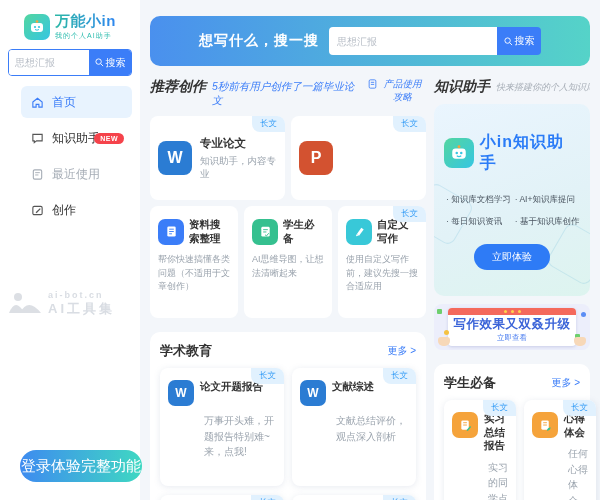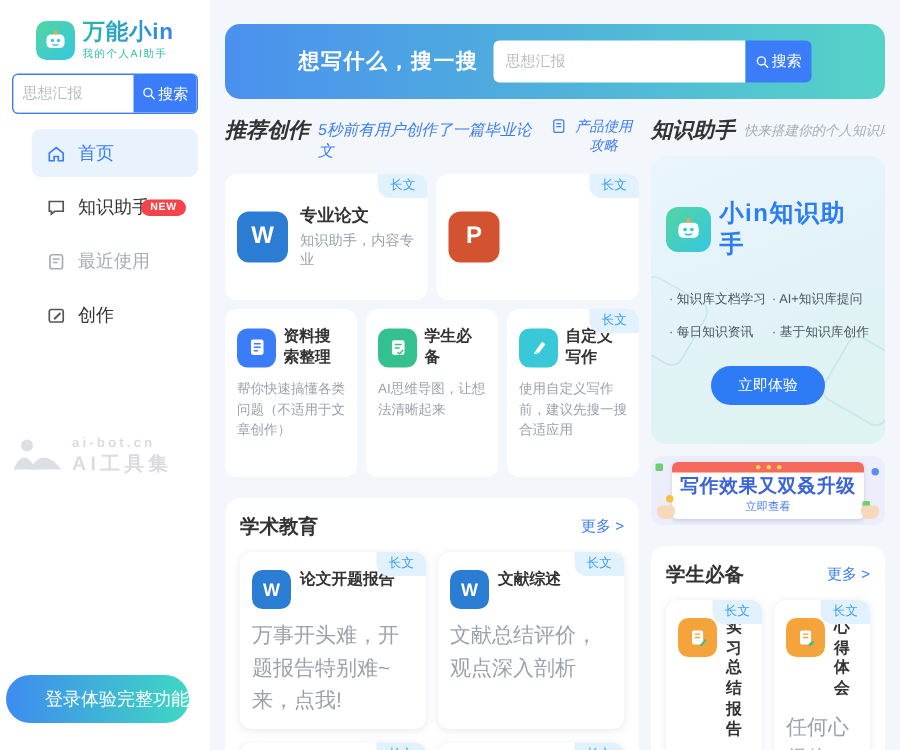--- a/index.html
+++ b/index.html
@@ -20,21 +20,21 @@
   .menu { margin-top:10px; display:flex; flex-direction:column; gap:4px; }
   .menu-item { display:flex; align-items:center; gap:8px; height:32px; padding:0 10px; border-radius:6px; font-size:12px; color:#333; cursor:pointer; position:relative;margin-left:13px; }
   .menu-item.active { background:#e8f3fe; color:#3b7df8; }
   .menu-item.dim { color:#a6adb6; }
   .menu-item .mi { display:flex; align-items:center; }
   .badge-new { position:absolute; right:8px; background:#f5434b; color:#fff; font-size:7px; padding:2px 6px; border-radius:8px; font-weight:bold; letter-spacing:.5px; }
   .watermark { position:absolute; top:290px; left:8px; width:124px; display:flex; align-items:center; gap:6px; color:#d9dde3; }
   .wm-text { display:flex; flex-direction:column; font-weight:bold; }
   .wm-line1 { font-size:9px; letter-spacing:2px; }
   .wm-line2 { font-size:13px; letter-spacing:3px; }
-  .login-btn { position:absolute; left:4px; bottom:18px; width:122px; height:32px; border:0; border-radius:16px; background:linear-gradient(90deg,#3e8bf0,#3fd8c2); color:#fff; font-size:12px; cursor:pointer;text-align:right; }
+  .login-btn { position:absolute; left:20px; bottom:18px; width:122px; height:32px; border:0; border-radius:16px; background:linear-gradient(90deg,#3e8bf0,#3fd8c2); color:#fff; font-size:15px; cursor:pointer; }
 
   
   .main { position:absolute; left:140px; top:4px; width:460px; height:500px; padding:12px 10px 0 10px; }
   .hero { height:50px; border-radius:10px; background:linear-gradient(90deg,#4a90ee,#55d3c8); display:flex; align-items:center; justify-content:center; gap:10px; }
   .hero-label { color:#fff; font-size:14px; font-weight:bold; letter-spacing:1px; }
   .hero-search { display:flex; height:28px; }
   .hero-search input { width:168px; border:0; outline:0; border-radius:4px 0 0 4px; padding:0 8px; font-size:10px; }
   .hero-search input::placeholder { color:#b7bdc6; }
   .hero-search .btn { background:#3b7df8; color:#fff; border:0; border-radius:0 4px 4px 0; font-size:10px; width:44px; display:flex; align-items:center; justify-content:center; gap:2px; cursor:pointer; }
 
@@ -70,21 +70,21 @@
 
   .panel { background:#fff; border-radius:10px; margin-top:14px; padding:10px; height:240px; }
   .panel-head { display:flex; justify-content:space-between; align-items:center; margin-bottom:8px; }
   .panel-title { font-size:13px; font-weight:bold; }
   .more-link { font-size:10px; color:#3b7df8; cursor:pointer; }
   .panel-cards { display:flex; gap:8px; }
   .sub-card { border-radius:8px; position:relative; background:#fff; box-shadow:0 1px 6px rgba(120,140,170,.18); padding:12px 8px 0 8px; cursor:pointer; }
   .sub-card .head { display:flex; align-items:flex-start; gap:6px; }
   .sub-card .app-icon { width:26px; height:26px; border-radius:7px; font-size:12px; }
   .sub-card .tt { font-size:10.5px; font-weight:bold; line-height:1.3; }
-  .sub-card .dd { font-size:14px; color:#9aa3ad; margin-top:7px; line-height:1.55; }
+  .sub-card .dd { font-size:10px; color:#9aa3ad; margin-top:7px; line-height:1.55;margin-left:36px; }
   .p-left .sub-card { width:124px; height:118px; }
   .p-right .sub-card { width:74px; height:150px; }
   .p-right { height:260px; }
   .partial-row { display:flex; gap:8px; margin-top:9px; }
   .partial-row .sub-card { height:60px; }
 
   
   .k-card { border-radius:10px; background:linear-gradient(160deg,#eaf5fe 0%,#e2f2f7 55%,#ddf4ef 100%); height:192px; padding:14px 10px 0 10px; position:relative; overflow:hidden; }
   .k-card:before, .k-card:after { content:""; position:absolute; border:1px solid rgba(120,190,220,.25); width:46px; height:46px; transform:rotate(30deg); border-radius:8px; }
   .k-card:before { right:-12px; bottom:18px; }

